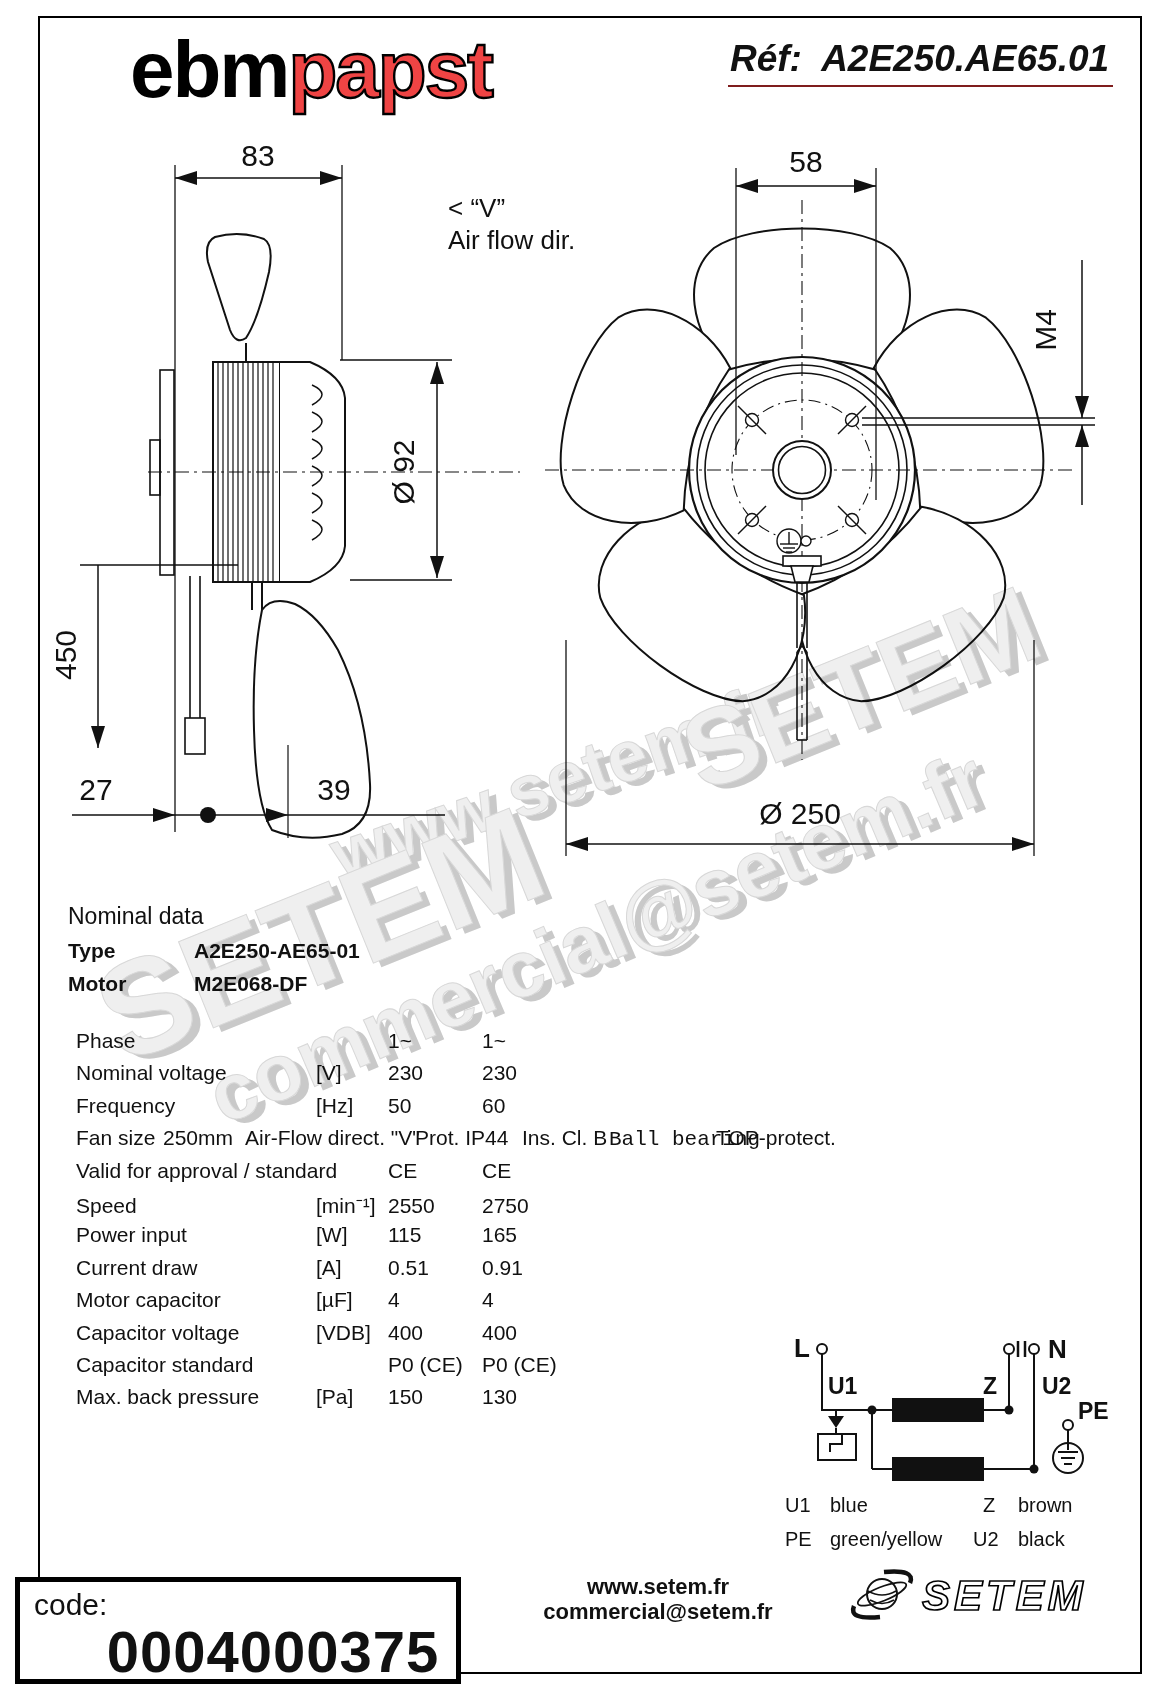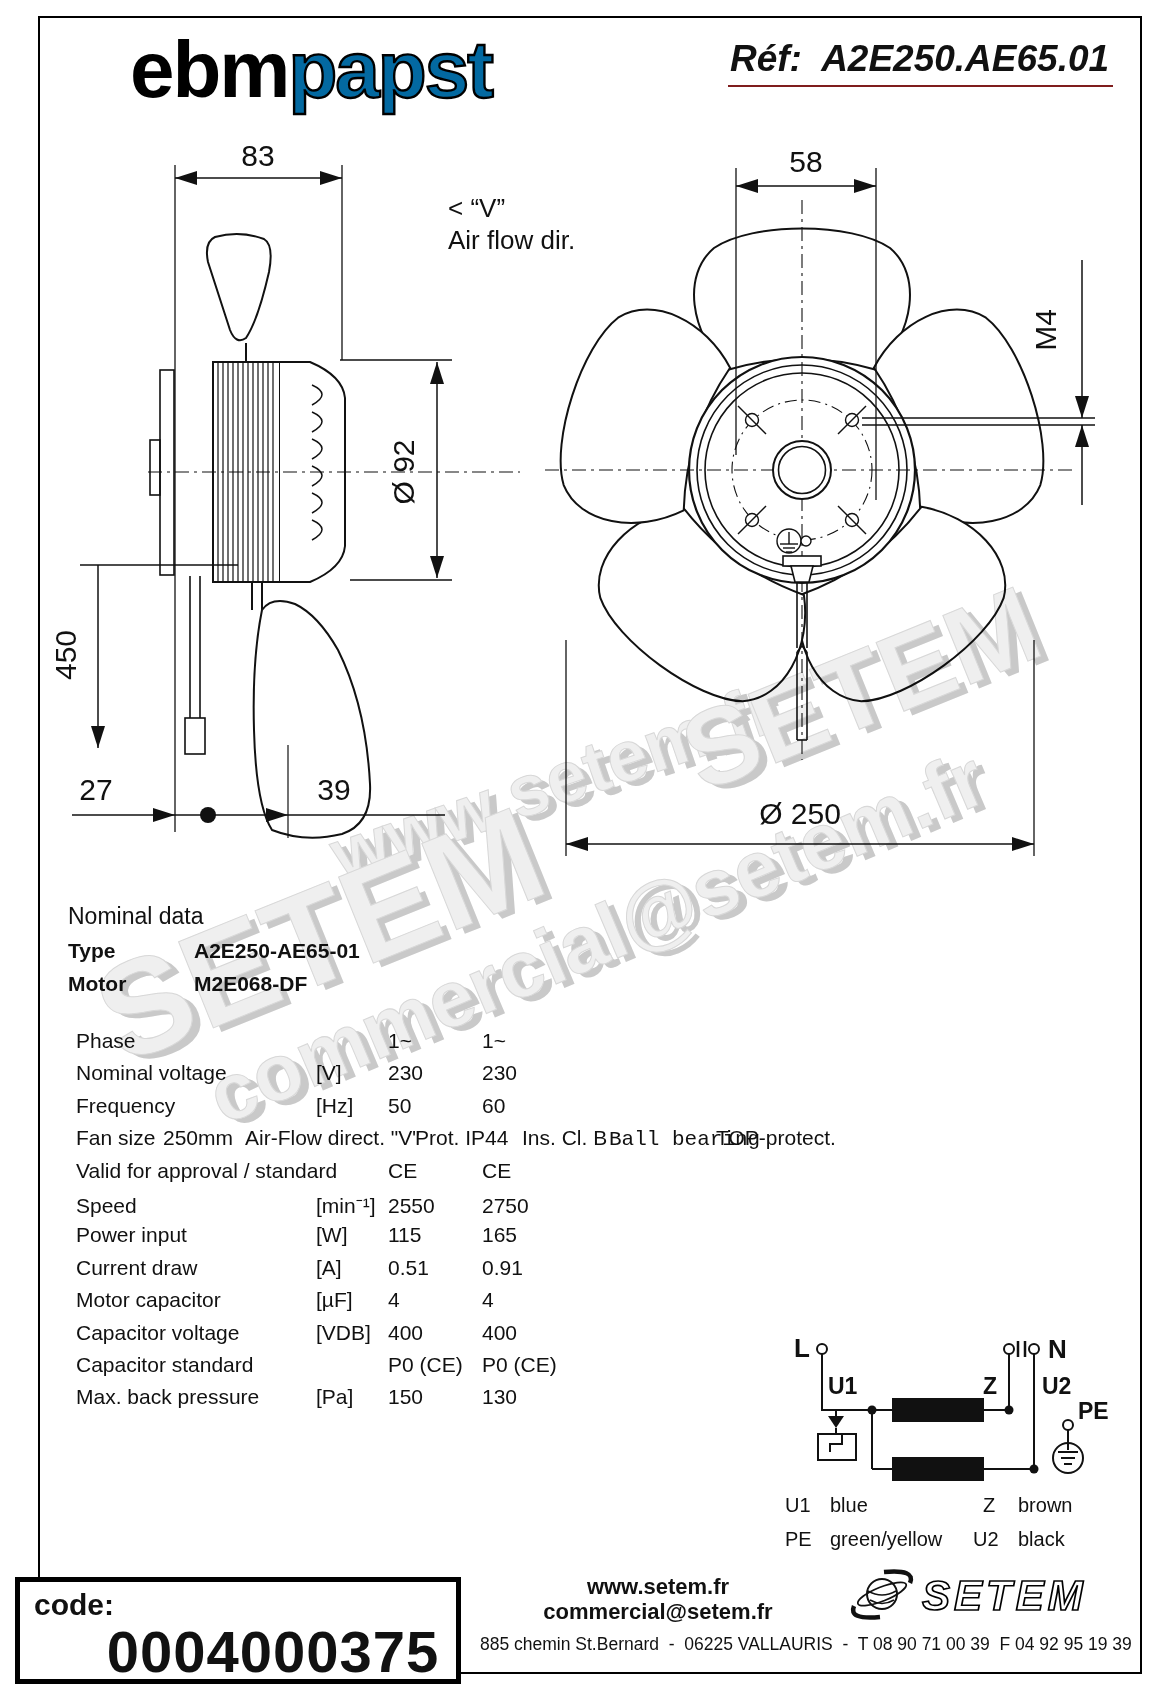--- a/index.html
+++ b/index.html
@@ -2,21 +2,21 @@
 <html><head>
 <meta charset="utf-8">
 <style>
   html,body{margin:0;padding:0;background:#888;}
   .page{position:relative;width:1158px;height:1690px;background:#ffffff;overflow:hidden;
         font-family:"Liberation Sans",sans-serif;color:#111;}
   .frame{position:absolute;left:38px;top:16px;width:1100px;height:1654px;border:2.5px solid #000;}
   
   .logo{position:absolute;left:130px;top:30px;font-size:80px;font-weight:bold;letter-spacing:-2px;line-height:1;}
   .logo .solid{color:#000;margin-top:48px;}
-  .logo .outline{color:#0369a1;-webkit-text-stroke:2.4px #000;}
+  .logo .outline{color:#ef4444;-webkit-text-stroke:2.4px #000;}
   .ref{position:absolute;left:728px;top:38px;font-size:37px;font-style:italic;font-weight:bold;
        border-bottom:2px solid #7f1d1d;padding:0 4px 5px 2px;white-space:pre;}
   
   .drawings{position:absolute;left:40px;top:130px;width:1100px;height:740px;}
   svg{font-family:"Liberation Sans",sans-serif;}
   .airflow{position:absolute;left:448px;top:192px;font-size:26px;line-height:32px;white-space:pre;}
   
   .wm{position:absolute;font-weight:bold;color:#efefef;-webkit-text-stroke:1px #d8d8d8;
       text-shadow:6px 7px 0 #c9c9c9;white-space:nowrap;pointer-events:none;z-index:6;}
   .wmlayer{position:absolute;inset:0;mix-blend-mode:multiply;pointer-events:none;z-index:6;}
@@ -33,21 +33,21 @@
   .fanrow .f2{display:inline-block;width:82px;}
   .fanrow .f3{display:inline-block;width:170px;}
   .fanrow .f4{display:inline-block;width:107px;}
   .fanrow .f5{display:inline-block;width:87px;}
   .fanrow .f6{display:inline-block;width:107px;font-family:Liberation Mono, monospace;}
   
   .wiring{position:absolute;left:740px;top:1240px;width:400px;height:320px;}
   
   .codebox{position:absolute;left:15px;top:1577px;width:436px;height:97px;border:5px solid #000;
            background:#fff;z-index:10;}
-  .codebox .lbl{position:absolute;left:14px;top:6px;font-size:30px;font-weight:bold;}
+  .codebox .lbl{position:absolute;left:14px;top:6px;font-size:30px;font-weight:normal;}
   .codebox .val{position:absolute;left:0;right:0;top:36px;text-align:center;text-indent:70px;
                 font-size:58px;font-weight:bold;letter-spacing:1px;}
   .fcenter{position:absolute;left:440px;top:1574px;width:436px;text-align:center;
            font-size:22px;font-weight:bold;line-height:25px;}
   .faddress{position:absolute;left:480px;top:1634px;width:650px;text-align:center;
             font-size:17.5px;white-space:pre;}
   .brandlogo{position:absolute;left:848px;top:1566px;}
 </style>
 </head>
 <body>
@@ -275,21 +275,20 @@
   </div>
 
   <div class="codebox">
     <div class="lbl">code:</div>
     <div class="val">0004000375</div>
   </div>
   <div class="fcenter">
     <div>www.setem.fr</div>
     <div>commercial@setem.fr</div>
   </div>
-  <div class="faddress">885 chemin St.Bernard  -  06225 VALLAURIS  -  T 08 90 71 00 39  F 04 92 95 19 39</div>
   <svg class="brandlogo" viewBox="0 0 266 58" width="266" height="58">
     <g stroke="#111" fill="none" stroke-width="2">
       <path d="M6,40 Q0,54 32,51" stroke-width="4.5"></path>
       <path d="M62,17 Q68,3 36,6" stroke-width="4.5"></path>
       <circle cx="34" cy="28" r="15" fill="#fff"></circle>
       <path d="M20,25 Q34,33 48,25 M22,34 Q34,41 46,34" stroke-width="1.5"></path>
       <ellipse cx="34" cy="28" rx="26" ry="7" transform="rotate(-22 34 28)" stroke-width="1.8"></ellipse>
     </g>
     <text x="74" y="44" font-size="42" font-style="italic" font-weight="bold" letter-spacing="4" fill="#fff" stroke="#000" stroke-width="1.7">SETEM</text>
   </svg>

